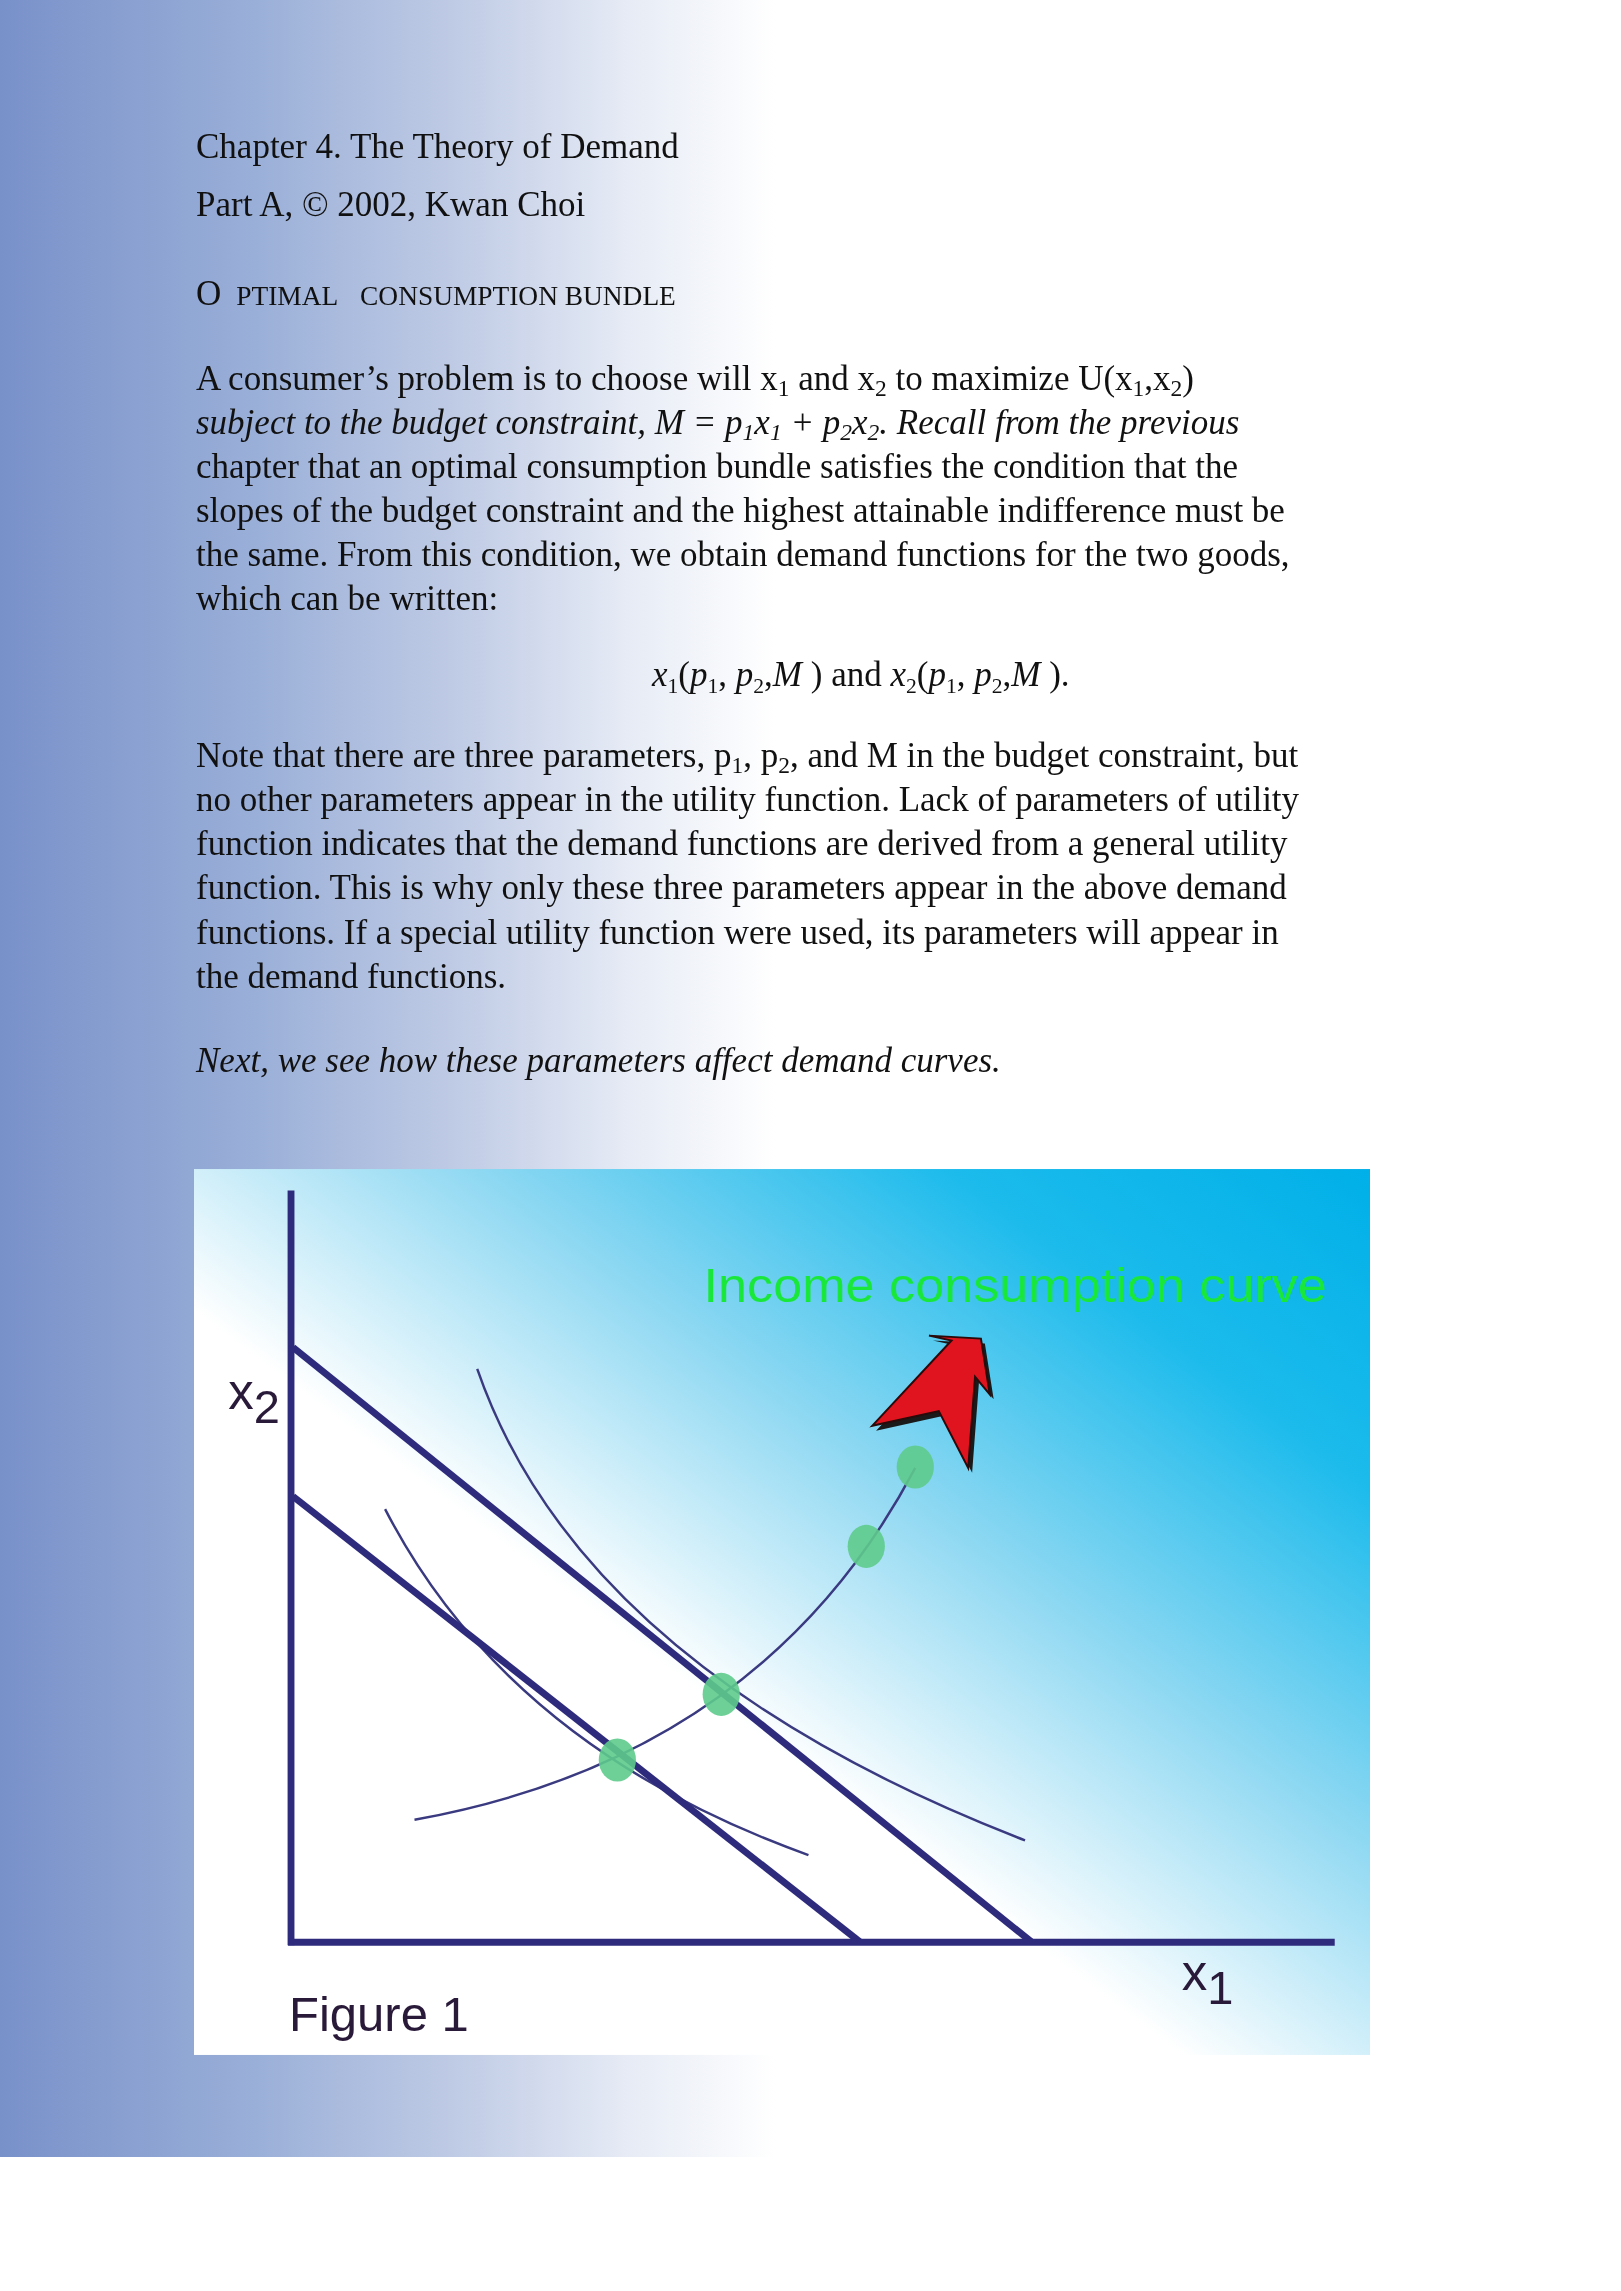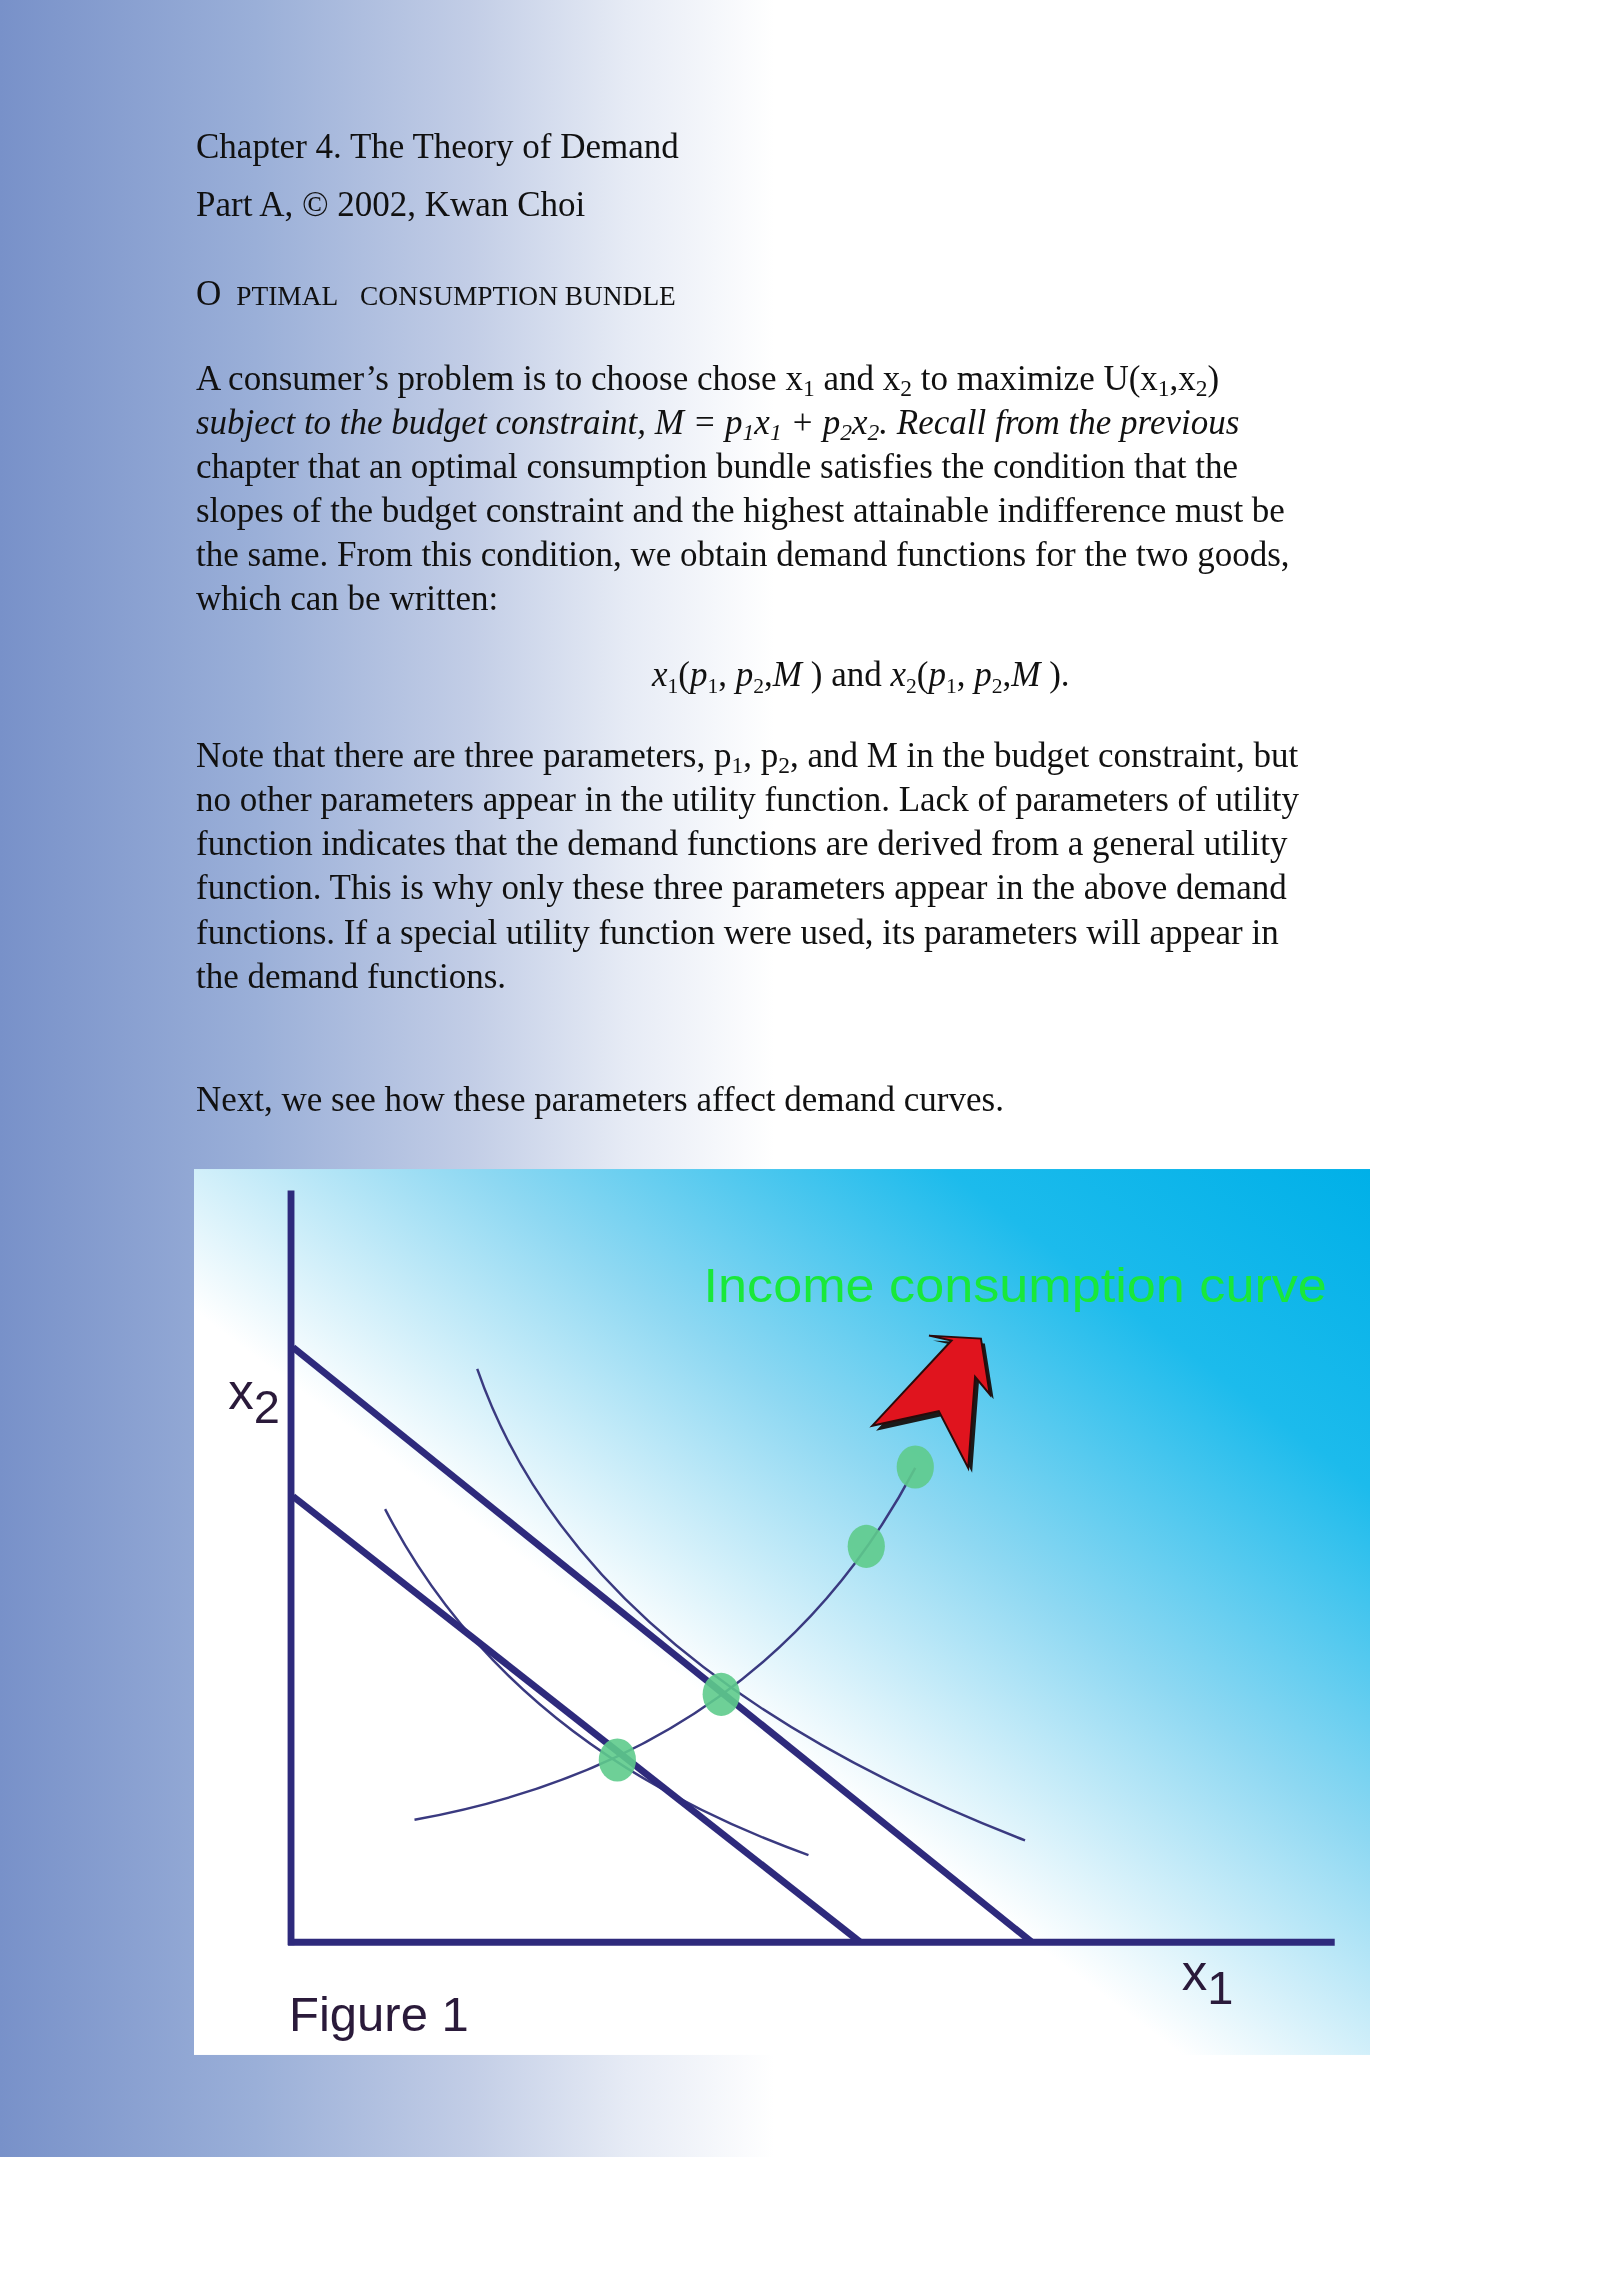--- a/index.html
+++ b/index.html
@@ -31,37 +31,37 @@
 </head>
 <body>
 
 <div class="page-bg"></div>
 
 <div class="line" style="top:125px;">Chapter 4. The Theory of Demand</div>
 <div class="line" style="top:183px;">Part A, © 2002, Kwan Choi</div>
 
 <div class="line" style="top:272px;"><span class="sc-big">O</span><span class="sc-small">PTIMAL</span><span class="sc-small"> CONSUMPTION BUNDLE</span></div>
 
-<div class="line" style="top:357px;"><span>A consumer’s problem is to choose chose x</span><sub>1</sub><span> and x</span><sub>2</sub><span> to maximize U(x</span><sub>1</sub><span>,x</span><sub>2</sub><span>)</span></div>
+<div class="line" style="top:357px;"><span>A consumer’s problem is to choose will x</span><sub>1</sub><span> and x</span><sub>2</sub><span> to maximize U(x</span><sub>1</sub><span>,x</span><sub>2</sub><span>)</span></div>
 <div class="line" style="top:401px;font-style:italic;"><span>subject to the budget constraint, M = p</span><sub>1</sub><span>x</span><sub>1</sub><span> + p</span><sub>2</sub><span>x</span><sub>2</sub><span>. Recall from the previous</span></div>
 <div class="line" style="top:445px;">chapter that an optimal consumption bundle satisfies the condition that the</div>
 <div class="line" style="top:489px;">slopes of the budget constraint and the highest attainable indifference must be</div>
 <div class="line" style="top:533px;">the same. From this condition, we obtain demand functions for the two goods,</div>
 <div class="line" style="top:577px;">which can be written:</div>
 
 <div class="formula"><i>x</i><span class="sub">1</span><span>(</span><i>p</i><span class="sub">1</span><span>,</span> <i>p</i><span class="sub">2</span><span>,</span><i>M</i> <span>)</span><span> and </span> <i>x</i><span class="sub">2</span><span>(</span><i>p</i><span class="sub">1</span><span>,</span> <i>p</i><span class="sub">2</span><span>,</span><i>M</i> <span>).</span></div>
 
 <div class="line" style="top:734px;"><span>Note that there are three parameters, p</span><sub>1</sub><span>, p</span><sub>2</sub><span>, and M in the budget constraint, but</span></div>
 <div class="line" style="top:778px;">no other parameters appear in the utility function. Lack of parameters of utility</div>
 <div class="line" style="top:822px;">function indicates that the demand functions are derived from a general utility</div>
 <div class="line" style="top:866px;text-align:center;">function. This is why only these three parameters appear in the above demand</div>
 <div class="line" style="top:911px;">functions.  If a special utility function were used, its parameters will appear in</div>
 <div class="line" style="top:955px;">the demand functions.</div>
 
-<div class="line" style="top:1078px;">Next, we see how these parameters affect demand curves.</div>
+<div class="line" style="top:1039px;font-style:italic;">Next, we see how these parameters affect demand curves.</div>
 <div class="line" style="top:1127px;margin-top:36px;">Income Consumption Curve.</div>
 
 <div class="figure">
   <svg width="1176" height="886" viewBox="0 0 1200 904" xmlns="http://www.w3.org/2000/svg">
     <defs>
       <linearGradient id="bgGrad" x1="0" y1="1" x2="1" y2="0">
         <stop offset="0" stop-color="#ffffff"></stop>
         <stop offset="0.42" stop-color="#ffffff"></stop>
         <stop offset="0.62" stop-color="#8ed8f2"></stop>
         <stop offset="0.82" stop-color="#1cbbec"></stop>

